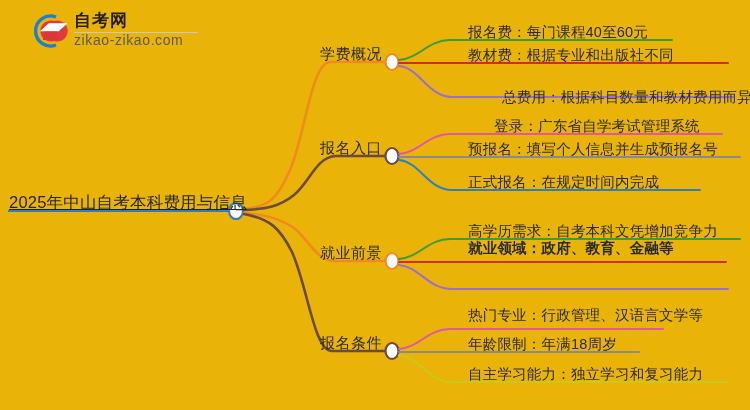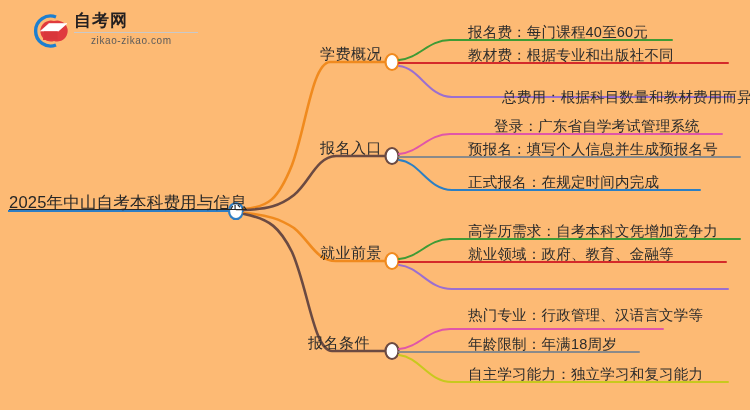--- a/index.html
+++ b/index.html
@@ -4,21 +4,21 @@
 <style>
   html, body {
     margin: 0;
     padding: 0;
     background: #ffffff;
   }
   #root {
     position: relative;
     width: 750px;
     height: 410px;
-    background: #fdba74;
+    background: #eab308;
     overflow: hidden;
     font-family: "Liberation Sans", "DejaVu Sans", sans-serif;
   }
 
   
   #logo {
     position: absolute;
     left: 30px;
     top: 10px;
     width: 180px;
@@ -45,27 +45,26 @@
     line-height: 21px;
     white-space: nowrap;
   }
   #logo-rule {
     width: 124px;
     height: 1px;
     background: #c9c9c9;
     margin-top: 1px;
   }
   #logo-sub {
-    font-size: 10px;
+    font-size: 14px;
     color: #5b5b5b;
     letter-spacing: 0.6px;
     line-height: 13px;
     margin-top: 1px;
     white-space: nowrap;
-    margin-left: 17px;
   }
 
   
   #wires {
     position: absolute;
     left: 0;
     top: 0;
     width: 750px;
     height: 410px;
     pointer-events: none;
@@ -145,30 +144,30 @@
     <path d="M399,349 C420,347 428,329 450,329 L663,329" fill="none" stroke="#e056a8" stroke-width="2" stroke-linecap="round"></path>
     <path d="M399,352 L450,352 L639,352" fill="none" stroke="#8a8a8a" stroke-width="2" stroke-linecap="round"></path>
     <path d="M399,355 C420,357 428,382 452,382 L728,382" fill="none" stroke="#c8c81e" stroke-width="2" stroke-linecap="round"></path>
   </svg>
 
   <div class="node-label root-label" style="left:9px; top:192px;text-decoration:underline;">2025年中山自考本科费用与信息</div>
 
   <div class="node-label branch-label" style="left:320px; top:45px;">学费概况</div>
   <div class="node-label branch-label" style="left:320px; top:139px;">报名入口</div>
   <div class="node-label branch-label" style="left:320px; top:244px;">就业前景</div>
-  <div class="node-label branch-label" style="left:308px; top:334px;">报名条件</div>
+  <div class="node-label branch-label" style="left:320px; top:334px;">报名条件</div>
 
   <div class="node-label leaf-label" style="left:468px; top:23px;">报名费：每门课程40至60元</div>
   <div class="node-label leaf-label" style="left:468px; top:46px;">教材费：根据专业和出版社不同</div>
   <div class="node-label leaf-label" style="left:468px; top:88px;margin-left:34px;">总费用：根据科目数量和教材费用而异</div>
 
   <div class="node-label leaf-label" style="left:468px; top:117px;margin-left:26px;">登录：广东省自学考试管理系统</div>
   <div class="node-label leaf-label" style="left:468px; top:140px;">预报名：填写个人信息并生成预报名号</div>
   <div class="node-label leaf-label" style="left:468px; top:173px;">正式报名：在规定时间内完成</div>
 
   <div class="node-label leaf-label" style="left:468px; top:222px;">高学历需求：自考本科文凭增加竞争力</div>
-  <div class="node-label leaf-label" style="left:468px; top:245px;">就业领域：政府、教育、金融等</div>
+  <div class="node-label leaf-label" style="left:468px; top:239px;font-weight:bold;">就业领域：政府、教育、金融等</div>
   <div class="node-label leaf-label" style="left:468px; top:272px;margin-top:34px;">热门专业：行政管理、汉语言文学等</div>
 
   <div class="node-label leaf-label" style="left:468px; top:335px;">年龄限制：年满18周岁</div>
   <div class="node-label leaf-label" style="left:468px; top:365px;">自主学习能力：独立学习和复习能力</div>
 
 </div>
 
 </body></html>

